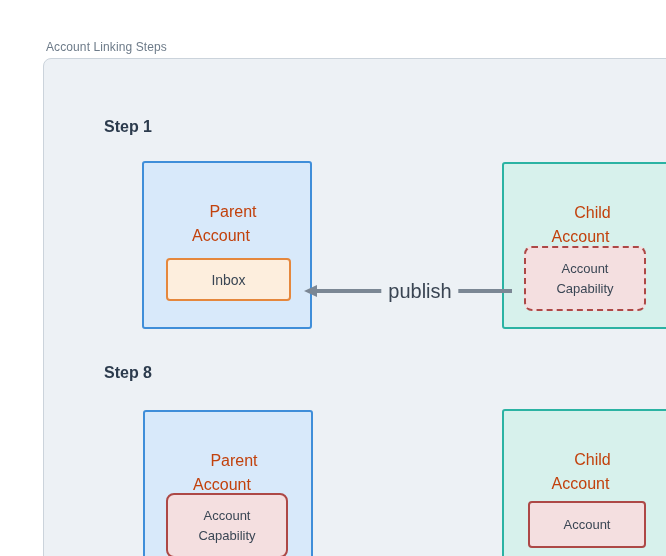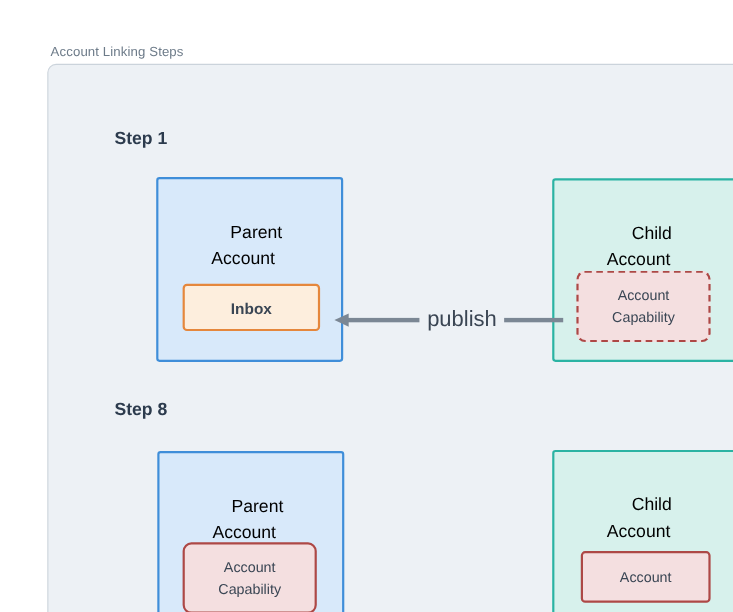--- a/index.html
+++ b/index.html
@@ -27,21 +27,21 @@
     font-size: 16px; font-weight: 700; color: #2c3b4d;
   }
   .step1-label { left: 48px; top: 47px; }
   .step2-label { left: 48px; top: 293px; }
 
   .acct-box {
     position: absolute;
     border-radius: 3px;
     text-align: center;
     font-size: 16px; line-height: 24px;
-    color: #000000;
+    color: #c2410c;
     padding-top: 13px;
     white-space: pre-line;
   }
   .parent-box {
     background: var(--parent-fill, #d8e9fa);
     border: 2px solid var(--parent-border, #3f8ed9);
   }
   .child-box {
     background: var(--child-fill, #d7f1ec);
     border: 2px solid var(--child-border, #2bb3a3);
@@ -58,21 +58,20 @@
     font-size: 13px; line-height: 20px;
     color: #3a4654;
     white-space: pre-line;
   }
   .inbox-box {
     left: 110px; top: 187px; width: 125px; height: 43px;
     background: var(--inbox-fill, #fdeedd);
     border: 2px solid var(--inbox-border, #e5873c);
     border-radius: 4px;
     font-size: 14px;
-    font-weight: bold;
   }
   .cap-dashed {
     left: 468px; top: 175px; width: 122px; height: 65px;
     background: var(--capability-fill, #f4dfe0);
     border: 2px dashed var(--capability-border, #ad4846);
     border-radius: 8px;
   }
   .cap-solid {
     left: 110px; top: 422px; width: 122px; height: 65px;
     background: var(--capability-fill, #f4dfe0);

